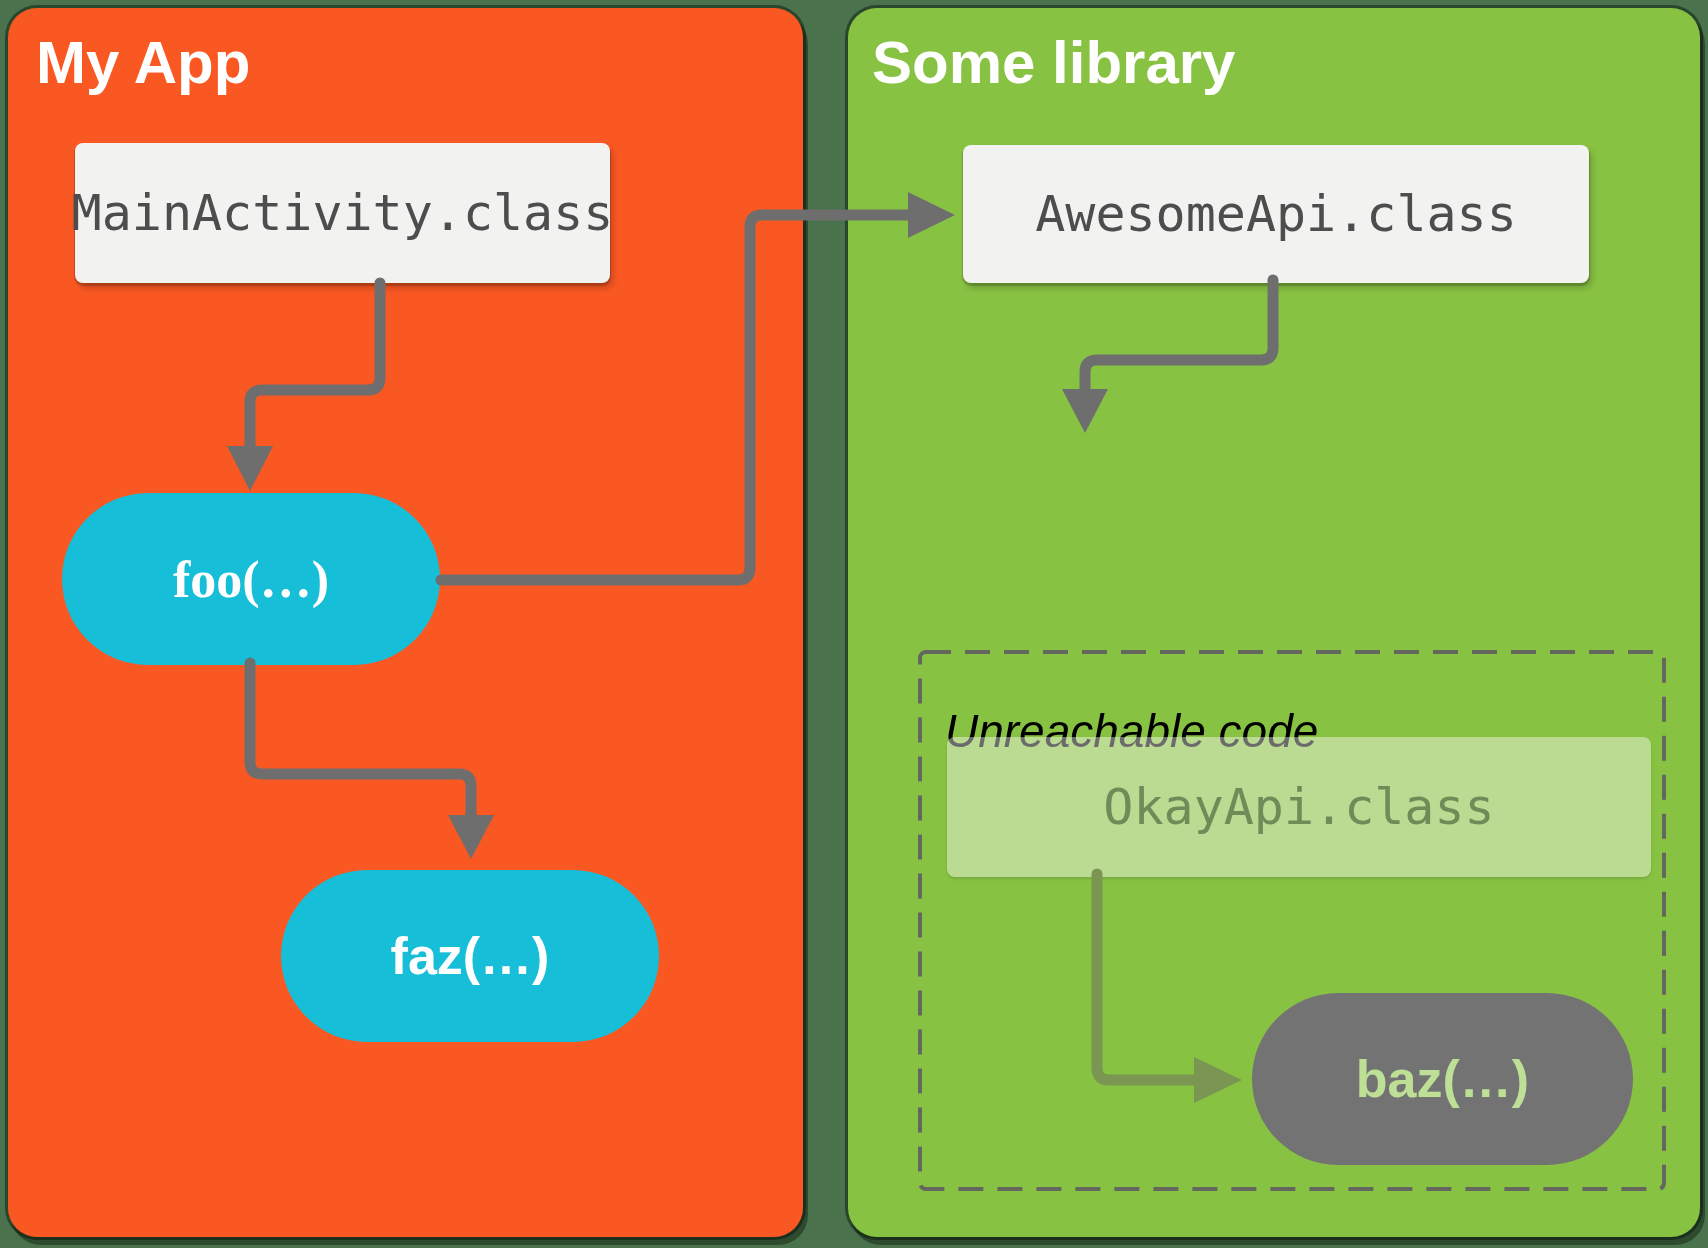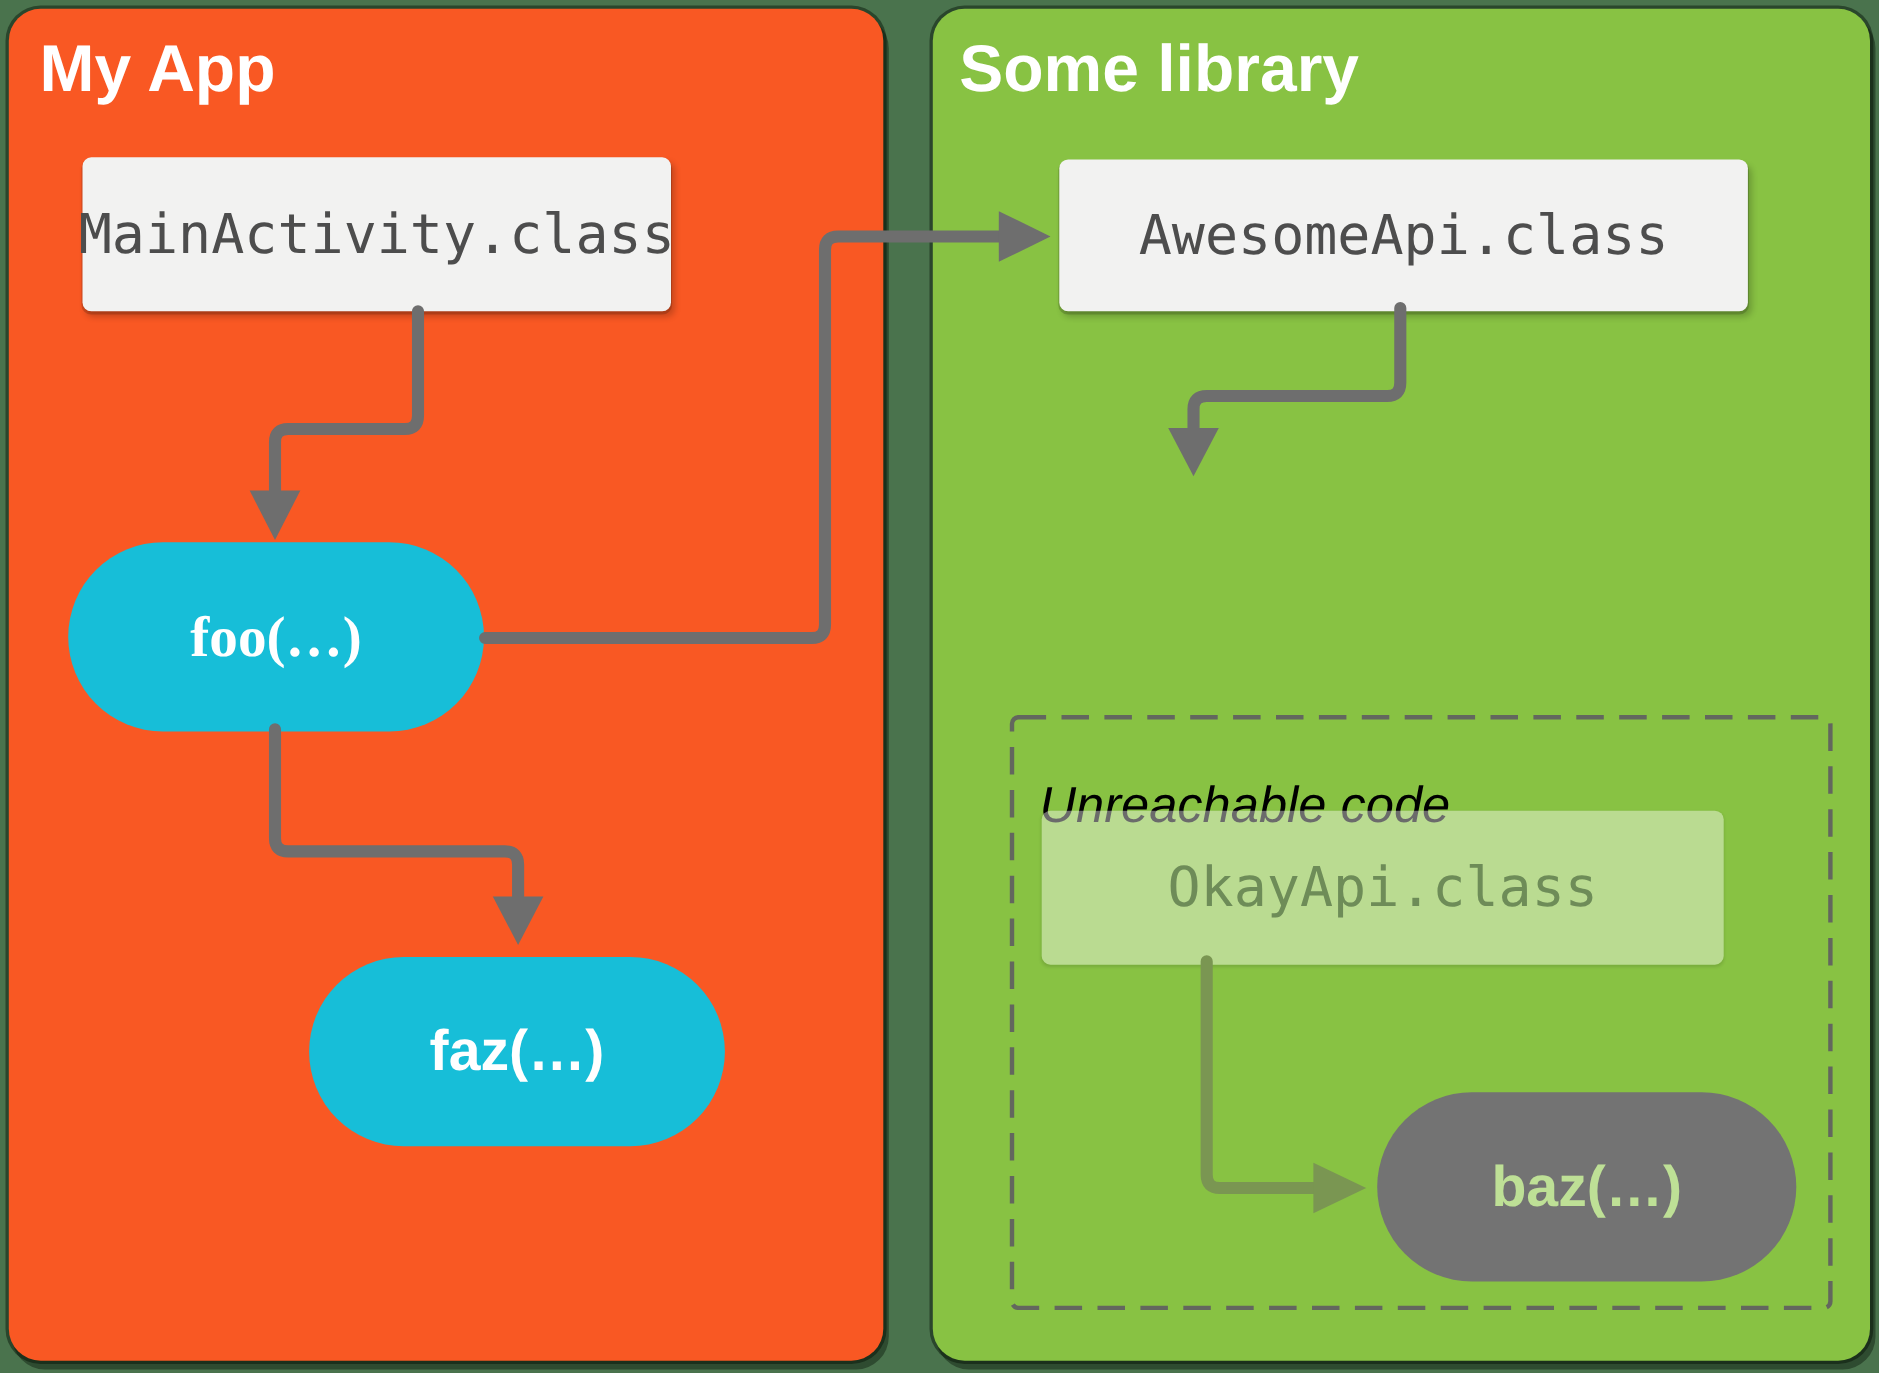--- a/index.html
+++ b/index.html
@@ -83,21 +83,21 @@
     top: 660px;
     font-size: 46px;
     font-style: italic;
     font-weight: 500;
     color: #000000;
     white-space: nowrap;
     margin-top: 36px;
   }
   #box-okayapi {
     position: absolute;
-    left: 99px; top: 729px; width: 620px; height: 140px;
+    left: 99px; top: 729px; width: 704px; height: 140px;
     background: rgba(255,255,255,0.42);
     border-radius: 8px;
     box-shadow: 0 2px 3px rgba(0,0,0,0.12);
     color: #6E8C58;
     font-family: "DejaVu Sans Mono", "Liberation Mono", monospace;
     font-size: 50px;
     display: flex;
     align-items: center;
     justify-content: center;
     white-space: nowrap;

